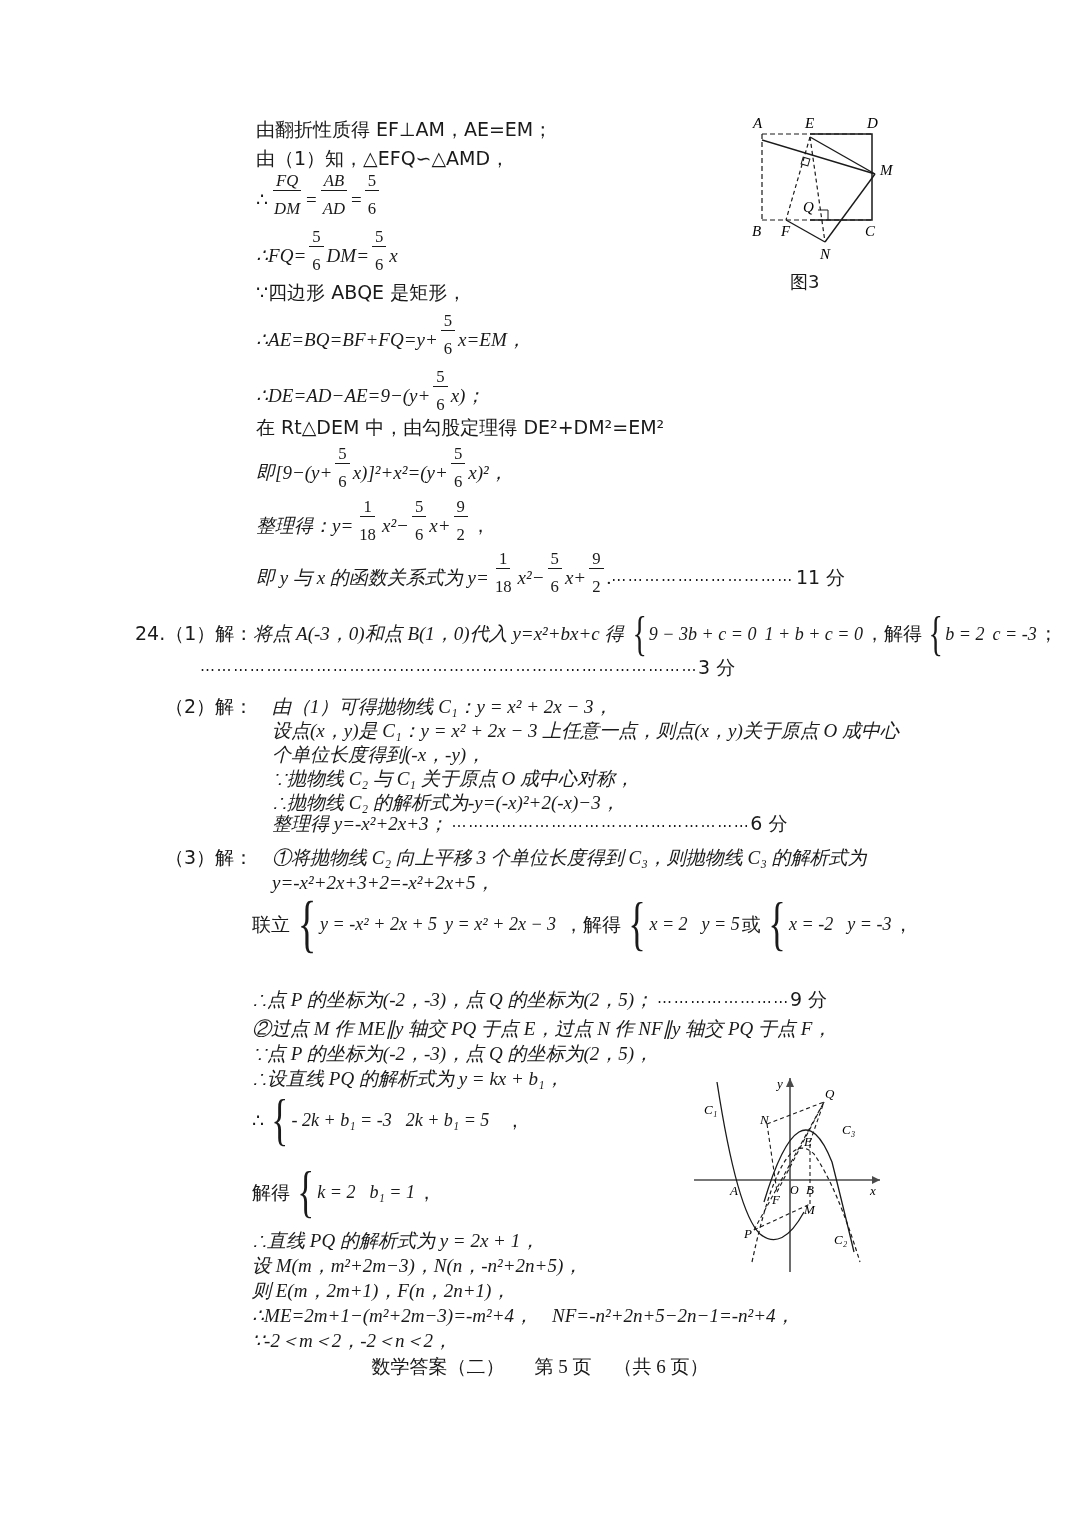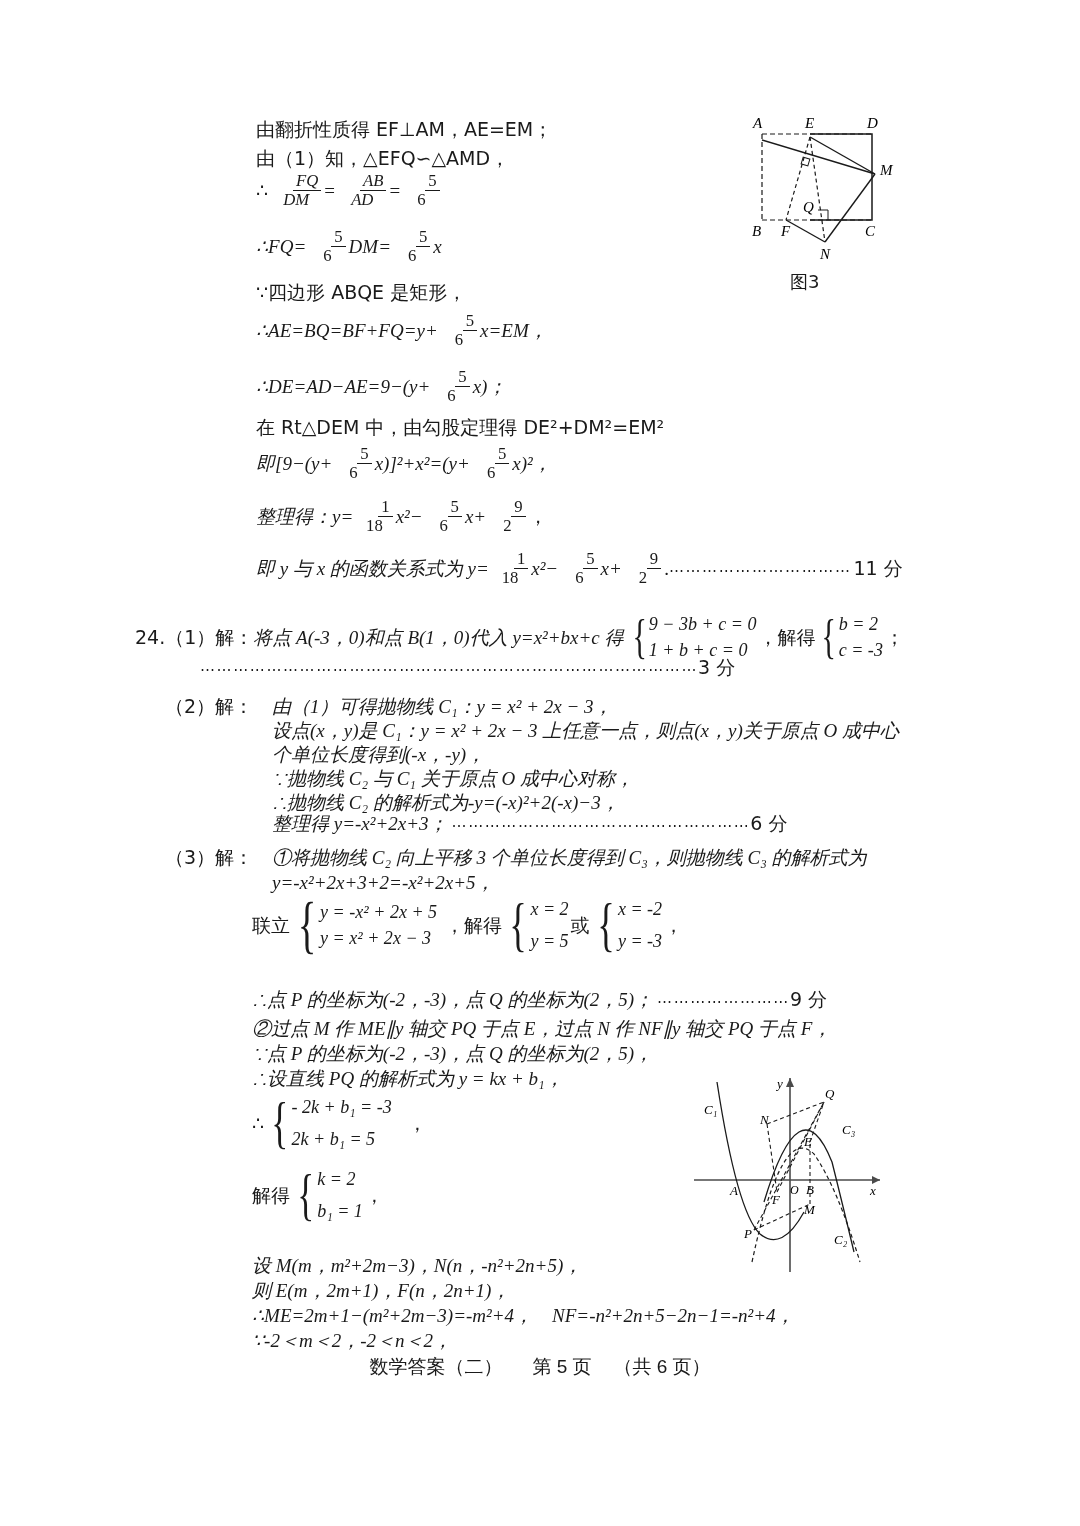--- a/index.html
+++ b/index.html
@@ -18,36 +18,36 @@
   .it{font-style:italic;font-family:"Liberation Serif",serif;}
   .ser{font-family:"Liberation Serif",serif;}
 
   .line{display:flex;align-items:center;flex-wrap:nowrap;white-space:nowrap;
         font-size:19px;line-height:1.0;}
   .row{position:absolute;white-space:nowrap;}
 
   
   .frac{display:inline-flex;flex-direction:column;align-items:center;
         vertical-align:middle;margin:0 3px;font-size:.88em;line-height:1.05;}
-  .frac .num{padding:0 3px;border-bottom:1.3px solid #1a1a1a;margin-left:22px;}
-  .frac .den{padding:0 3px;}
+  .frac .num{padding:0 3px;border-bottom:1.3px solid #1a1a1a;}
+  .frac .den{padding:9px 3px;}
 
   
   .sys{display:inline-flex;align-items:center;vertical-align:middle;margin:0 2px;}
   .sys .brace{font-size:2.55em;line-height:.78;font-family:"Liberation Serif",serif;
               transform:scaleX(.62);display:inline-block;margin-right:-2px;}
-  .sys .eqs{display:inline-flex;flex-direction:column;justify-content:flex-end;
+  .sys .eqs{display:inline-flex;flex-direction:row;justify-content:flex-end;
             gap:8px;font-size:.95em;}
   .sys .eqs > span{white-space:nowrap;}
 
   .dots{letter-spacing:1.6px;font-family:"DejaVu Sans",sans-serif;font-size:15px;
         position:relative;top:-1px;}
 
   .footer{position:absolute;left:0;right:0;
-          font-family:Liberation Sans, sans-serif;}
+          font-family:Liberation Serif, serif;}
 </style>
 </head>
 <body>
 
 <div class="page">
 
   <div class="row" style="left:742px;top:112px;width:210px;height:180px;">
     <svg width="210" height="180" viewBox="0 0 210 180">
 
       <path d="M20,22 L130,22" stroke="#1a1a1a" stroke-width="1.2" fill="none" stroke-dasharray="5,3"></path>
@@ -324,20 +324,23 @@
     <span class="sys">
       <span class="brace" style="font-size:3.0em;">{</span>
       <span class="eqs it" style="gap:14px;">
         <span>k = 2</span>
         <span>b₁ = 1</span>
       </span>
     </span>
     <span class="cn">，</span>
   </div>
 
+  <div class="row" style="left:252px;top:1228px;">
+    <span class="cn it">∴直线 PQ 的解析式为 y = 2x + 1，</span>
+  </div>
   <div class="row" style="left:252px;top:1253px;">
     <span class="cn it">设 M(m，m²+2m−3)，N(n，-n²+2n+5)，</span>
   </div>
   <div class="row" style="left:252px;top:1278px;">
     <span class="cn it">则 E(m，2m+1)，F(n，2n+1)，</span>
   </div>
   <div class="row" style="left:252px;top:1303px;">
     <span class="cn it">∴ME=2m+1−(m²+2m−3)=-m²+4，　NF=-n²+2n+5−2n−1=-n²+4，</span>
   </div>
   <div class="row" style="left:252px;top:1328px;">

